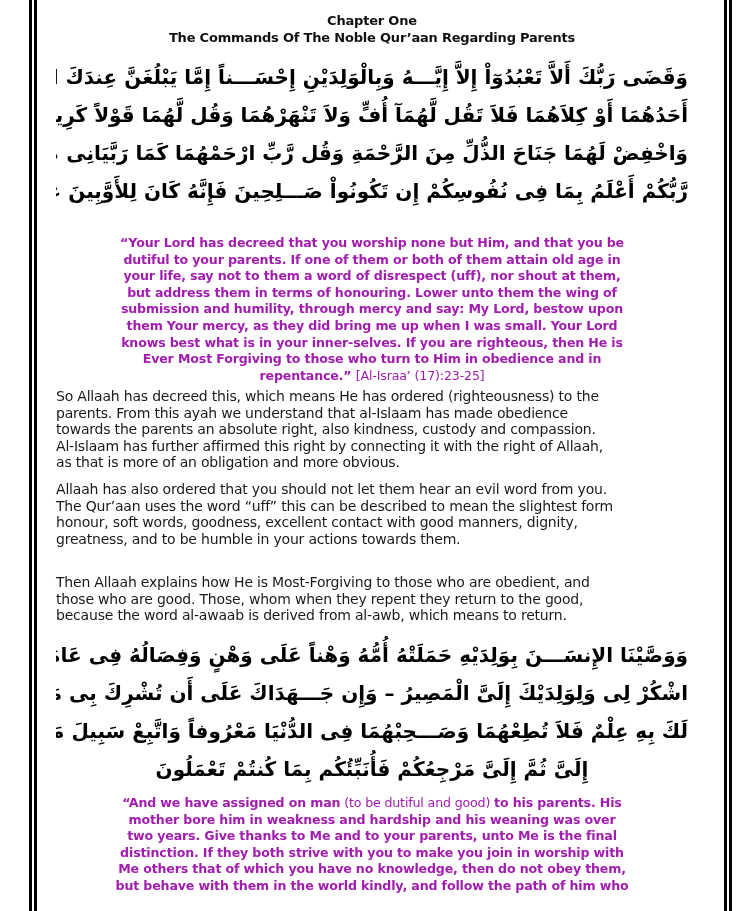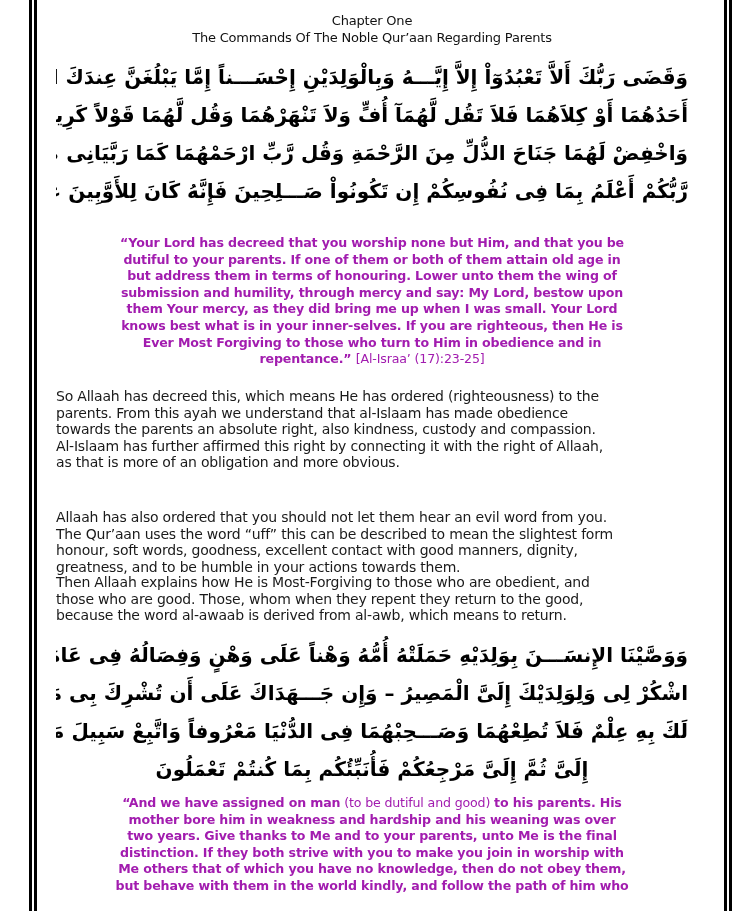--- a/index.html
+++ b/index.html
@@ -31,21 +31,21 @@
       left: 56px;
       width: 632px;
       top: 0;
     }
     .heading {
       position: absolute;
       left: 0;
       width: 632px;
       text-align: center;
       font-family: "DejaVu Sans", sans-serif;
-      font-weight: normal;
+      font-weight: bold;
       font-size: 13px;
       line-height: 17px;
       color: #111;
       letter-spacing: -0.2px;
     }
     .arabic {
       position: absolute;
       left: 0;
       width: 632px;
       direction: rtl;
@@ -114,37 +114,38 @@
   <div class="arabic" style="top:58px;">
     <span class="aline">وَقَضَى رَبُّكَ أَلاَّ تَعْبُدُوٓاْ إِلاَّ إِيَّـــهُ وَبِالْوَلِدَيْنِ إِحْسَـــناً إِمَّا يَبْلُغَنَّ عِندَكَ الْكِبَرَ</span>
     <span class="aline">أَحَدُهُمَا أَوْ كِلاَهُمَا فَلاَ تَقُل لَّهُمَآ أُفٍّ وَلاَ تَنْهَرْهُمَا وَقُل لَّهُمَا قَوْلاً كَرِيمًا –</span>
     <span class="aline">وَاخْفِضْ لَهُمَا جَنَاحَ الذُّلِّ مِنَ الرَّحْمَةِ وَقُل رَّبِّ ارْحَمْهُمَا كَمَا رَبَّيَانِى صَغِيرًا</span>
     <span class="aline">رَّبُّكُمْ أَعْلَمُ بِمَا فِى نُفُوسِكُمْ إِن تَكُونُواْ صَـــلِحِينَ فَإِنَّهُ كَانَ لِلأَوَّبِينَ غَفُوراً</span>
   </div>
 
   <div class="quote" style="top:235px;">
     <span class="line">“Your Lord has decreed that you worship none but Him, and that you be</span>
     <span class="line">dutiful to your parents.  If one of them or both of them attain old age in</span>
+    <span class="line">your life, say not to them a word of disrespect (uff), nor shout at them,</span>
     <span class="line">but address them in terms of honouring.  Lower unto them the wing of</span>
     <span class="line">submission and humility, through mercy and say: My Lord, bestow upon</span>
     <span class="line">them Your mercy, as they did bring me up when I was small.  Your Lord</span>
     <span class="line">knows best what is in your inner-selves.  If you are righteous, then He is</span>
     <span class="line">Ever Most Forgiving to those who turn to Him in obedience and in</span>
     <span class="line"><span>repentance.”</span> <span class="normal">[Al-Israa’ (17):23-25]</span></span>
   </div>
 
   <div class="para" style="top:388px;">
     <span class="line">So Allaah has decreed this, which means He has ordered (righteousness) to the</span>
     <span class="line">parents.  From this ayah we understand that al-Islaam has made obedience</span>
     <span class="line">towards the parents an absolute right, also kindness, custody and compassion.</span>
     <span class="line">Al-Islaam has further affirmed this right by connecting it with the right of Allaah,</span>
     <span class="line">as that is more of an obligation and more obvious.</span>
   </div>
 
-  <div class="para" style="top:481px;margin-top:28px;">
+  <div class="para" style="top:481px;">
     <span class="line">Allaah has also ordered that you should not let them hear an evil word from you.</span>
     <span class="line">The Qur’aan uses the word “uff” this can be described to mean the slightest form</span>
     <span class="line">honour, soft words, goodness, excellent contact with good manners, dignity,</span>
     <span class="line">greatness, and to be humble in your actions towards them.</span>
   </div>
 
   <div class="para" style="top:574px;">
     <span class="line">Then Allaah explains how He is Most-Forgiving to those who are obedient, and</span>
     <span class="line">those who are good.  Those, whom when they repent they return to the good,</span>
     <span class="line">because the word al-awaab is derived from al-awb, which means to return.</span>

